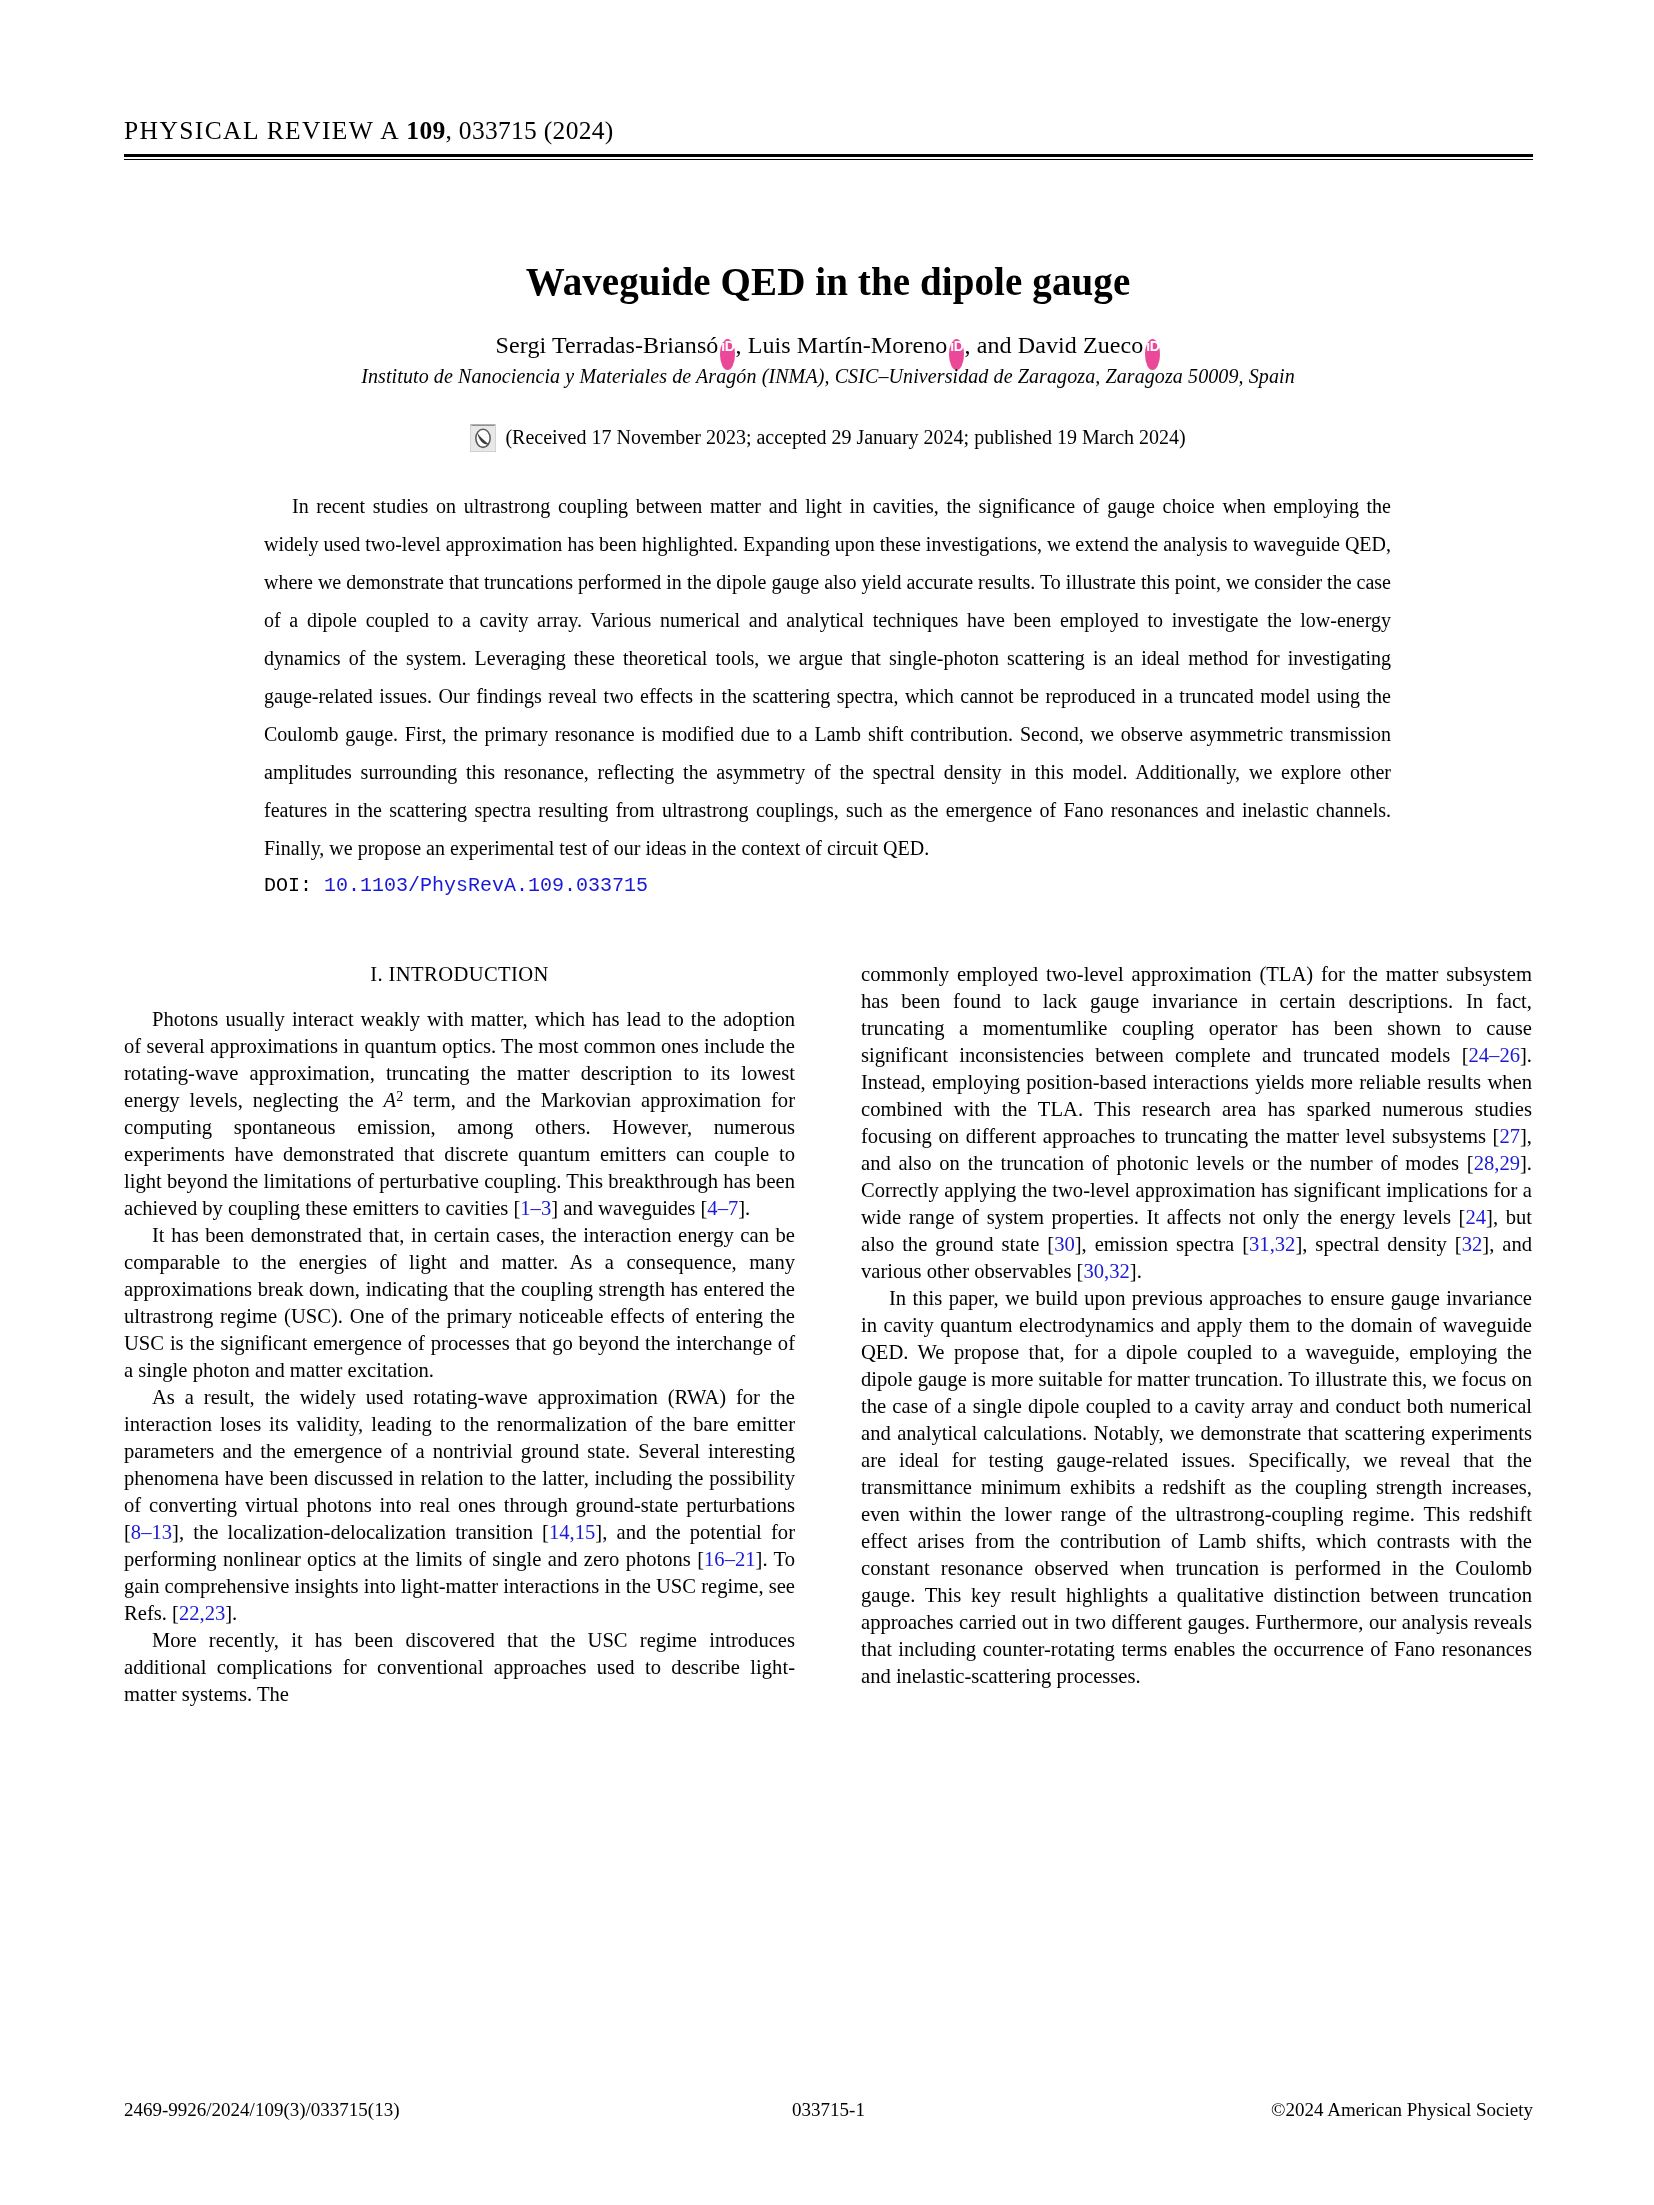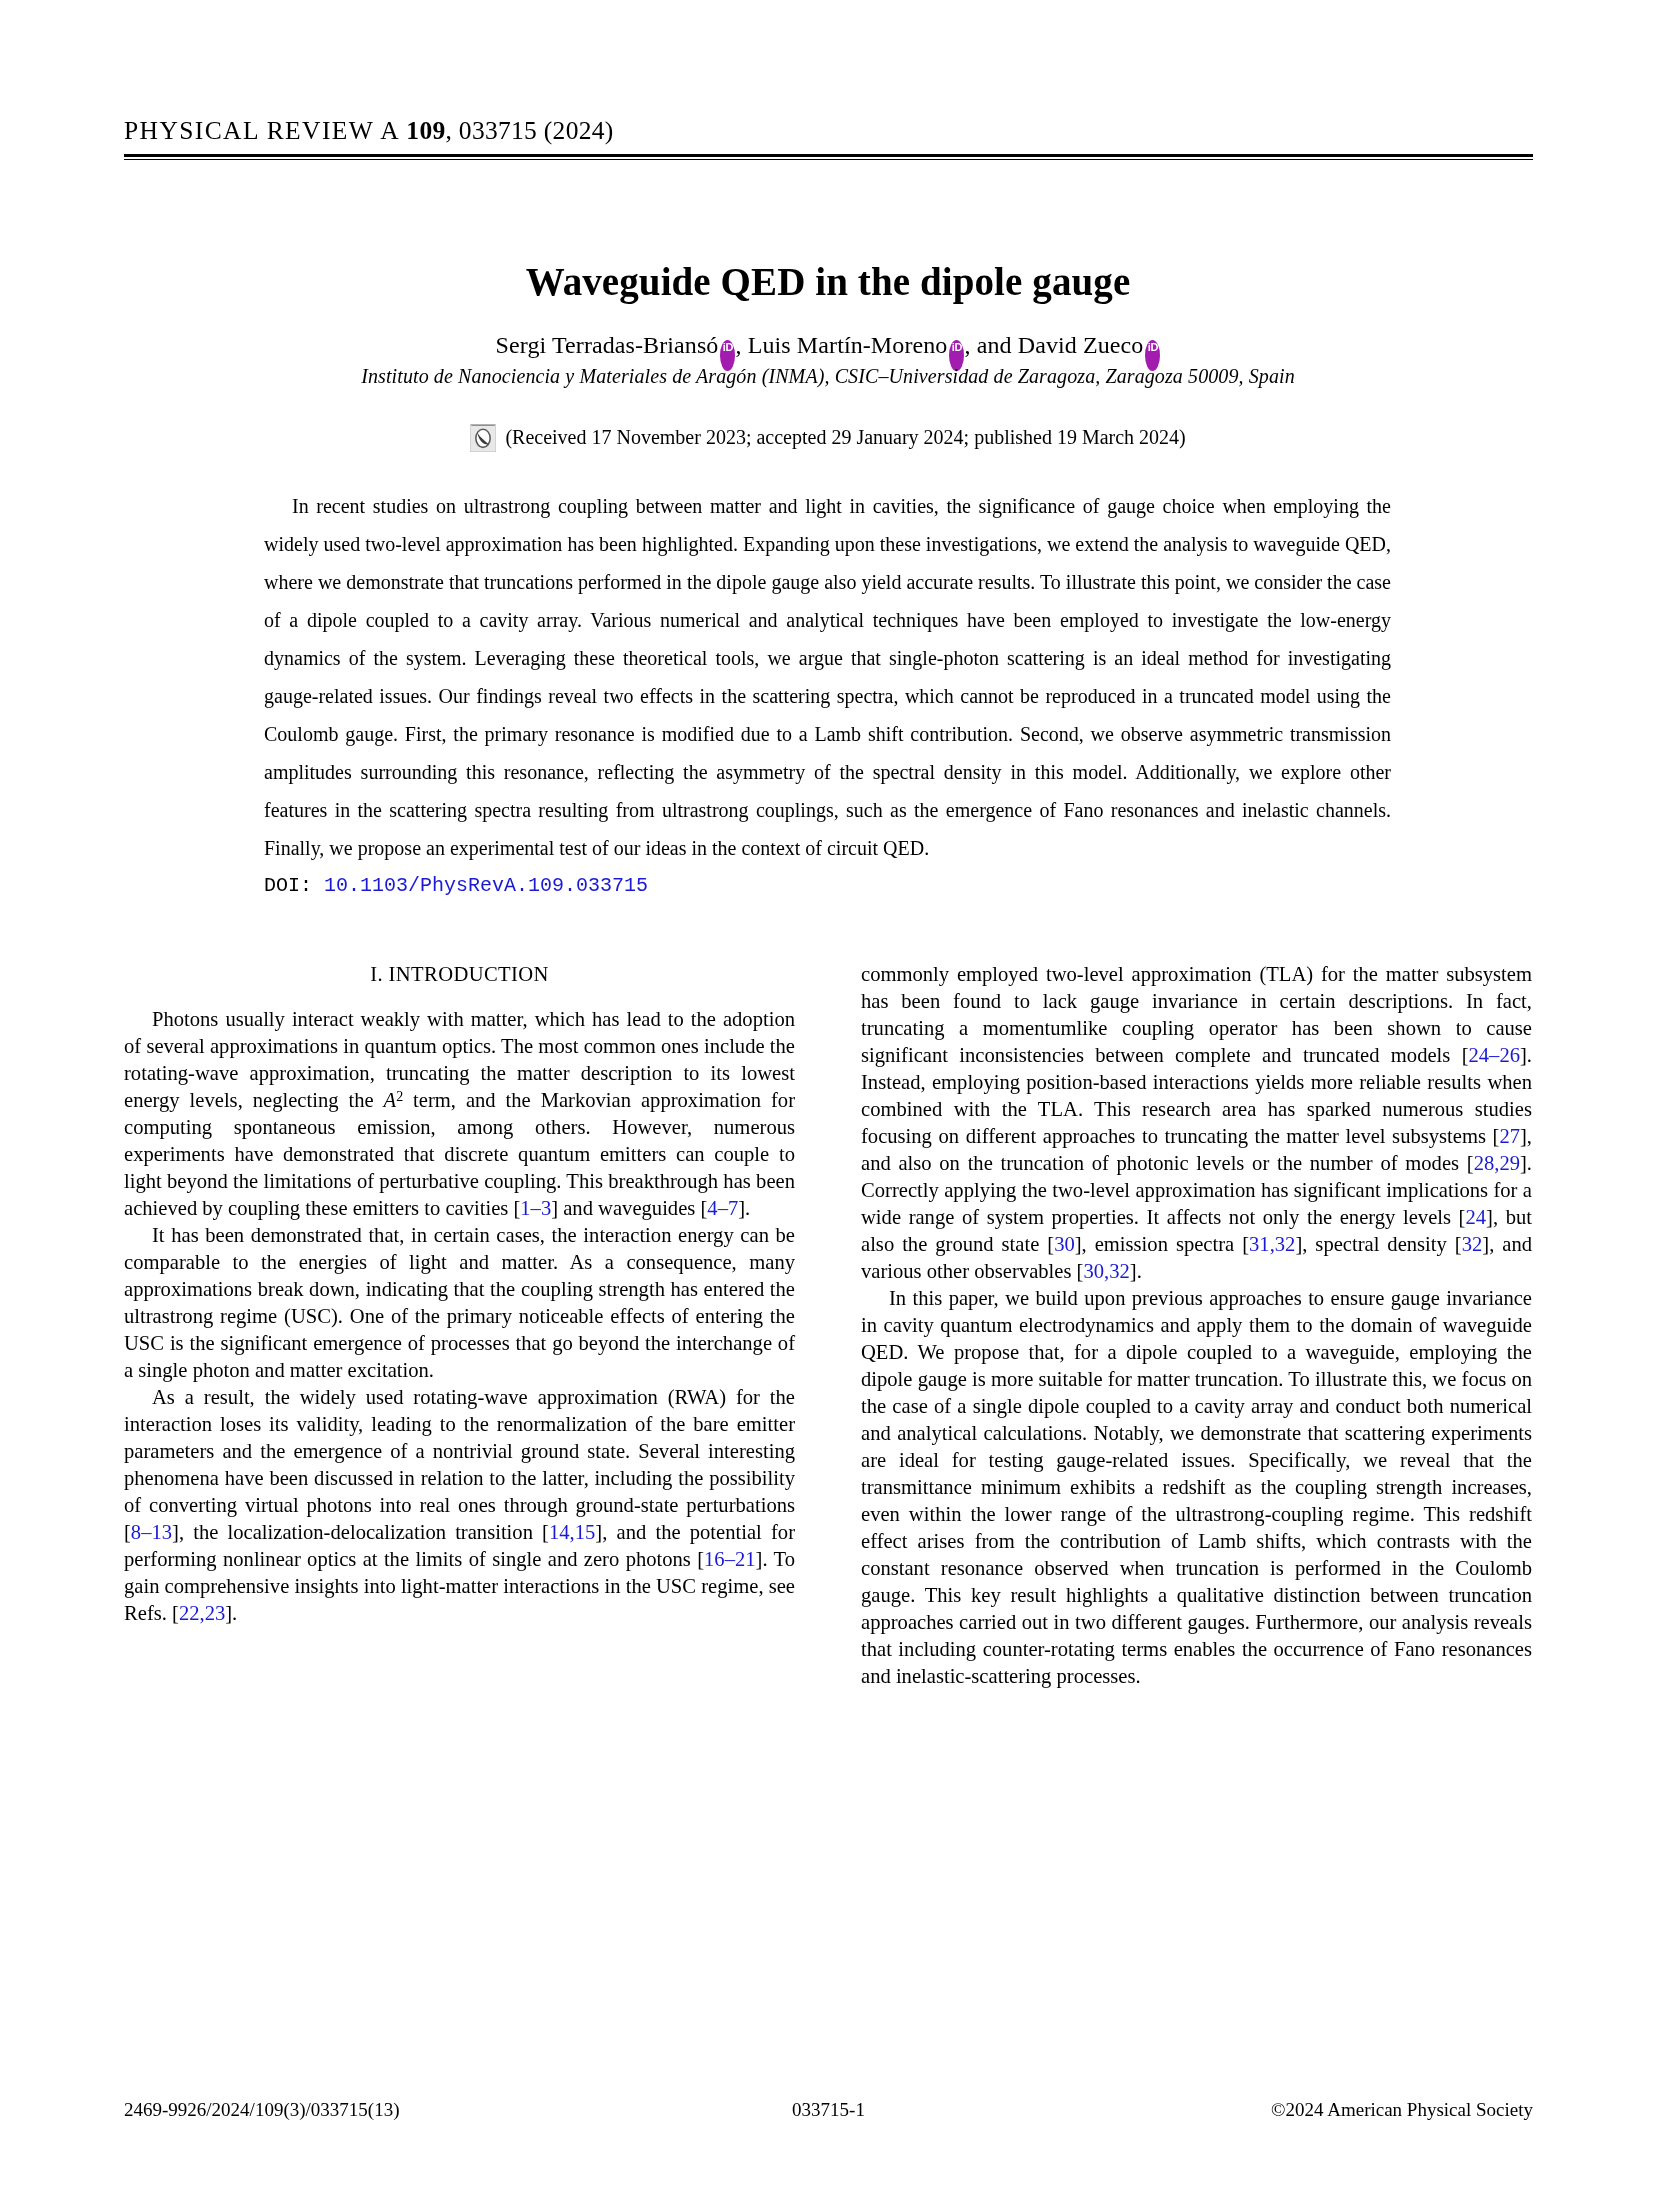--- a/index.html
+++ b/index.html
@@ -89,24 +89,24 @@
     font-size: 20px;
     font-style: italic;
     letter-spacing: 0.1px;
   }
 
   .orcid {
     display: inline-block;
     width: 15px;
     height: 31px;
     border-radius: 50%;
-    background: #a21caf;
+    background: #ec4899;
     color: #ffffff;
     font-family: "Liberation Sans", sans-serif;
-    font-size: 11px;
+    font-size: 14px;
     font-weight: 700;
     line-height: 15px;
     text-align: center;
     vertical-align: 2px;
     margin-left: 2px;
     letter-spacing: -0.3px;
   }
 
   
   .dates-line {
@@ -243,20 +243,21 @@
 
     <div class="col col-left">
       <div class="section-title">I. INTRODUCTION</div>
 
       <p><span>Photons usually interact weakly with matter, which has lead to the adoption of several approximations in quantum optics. The most common ones include the rotating-wave approximation, truncating the matter description to its lowest energy levels, neglecting the </span><span class="ital">A</span><sup>2</sup><span> term, and the Markovian approximation for computing spontaneous emission, among others. However, numerous experiments have demonstrated that discrete quantum emitters can couple to light beyond the limitations of perturbative coupling. This breakthrough has been achieved by coupling these emitters to cavities [</span><span class="ref">1–3</span><span>] and waveguides [</span><span class="ref">4–7</span><span>].</span></p>
 
       <p><span>It has been demonstrated that, in certain cases, the interaction energy can be comparable to the energies of light and matter. As a consequence, many approximations break down, indicating that the coupling strength has entered the ultrastrong regime (USC). One of the primary noticeable effects of entering the USC is the significant emergence of processes that go beyond the interchange of a single photon and matter excitation.</span></p>
 
       <p><span>As a result, the widely used rotating-wave approximation (RWA) for the interaction loses its validity, leading to the renormalization of the bare emitter parameters and the emergence of a nontrivial ground state. Several interesting phenomena have been discussed in relation to the latter, including the possibility of converting virtual photons into real ones through ground-state perturbations [</span><span class="ref">8–13</span><span>], the localization-delocalization transition [</span><span class="ref">14,15</span><span>], and the potential for performing nonlinear optics at the limits of single and zero photons [</span><span class="ref">16–21</span><span>]. To gain comprehensive insights into light-matter interactions in the USC regime, see Refs. [</span><span class="ref">22,23</span><span>].</span></p>
 
+      <p><span>More recently, it has been discovered that the USC regime introduces additional complications for conventional approaches used to describe light-matter systems. The</span></p>
     </div>
 
     <div class="col col-right">
       <p class="noindent"><span>commonly employed two-level approximation (TLA) for the matter subsystem has been found to lack gauge invariance in certain descriptions. In fact, truncating a momentumlike coupling operator has been shown to cause significant inconsistencies between complete and truncated models [</span><span class="ref">24–26</span><span>]. Instead, employing position-based interactions yields more reliable results when combined with the TLA. This research area has sparked numerous studies focusing on different approaches to truncating the matter level subsystems [</span><span class="ref">27</span><span>], and also on the truncation of photonic levels or the number of modes [</span><span class="ref">28,29</span><span>]. Correctly applying the two-level approximation has significant implications for a wide range of system properties. It affects not only the energy levels [</span><span class="ref">24</span><span>], but also the ground state [</span><span class="ref">30</span><span>], emission spectra [</span><span class="ref">31,32</span><span>], spectral density [</span><span class="ref">32</span><span>], and various other observables [</span><span class="ref">30,32</span><span>].</span></p>
 
       <p><span>In this paper, we build upon previous approaches to ensure gauge invariance in cavity quantum electrodynamics and apply them to the domain of waveguide QED. We propose that, for a dipole coupled to a waveguide, employing the dipole gauge is more suitable for matter truncation. To illustrate this, we focus on the case of a single dipole coupled to a cavity array and conduct both numerical and analytical calculations. Notably, we demonstrate that scattering experiments are ideal for testing gauge-related issues. Specifically, we reveal that the transmittance minimum exhibits a redshift as the coupling strength increases, even within the lower range of the ultrastrong-coupling regime. This redshift effect arises from the contribution of Lamb shifts, which contrasts with the constant resonance observed when truncation is performed in the Coulomb gauge. This key result highlights a qualitative distinction between truncation approaches carried out in two different gauges. Furthermore, our analysis reveals that including counter-rotating terms enables the occurrence of Fano resonances and inelastic-scattering processes.</span></p>
     </div>
 
   </div>
 

